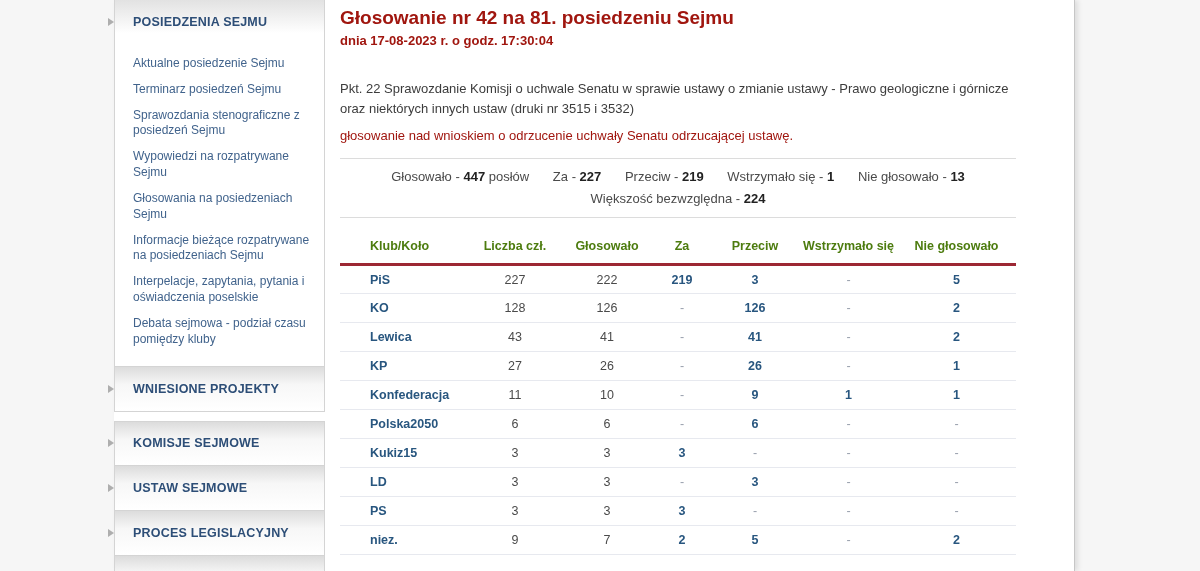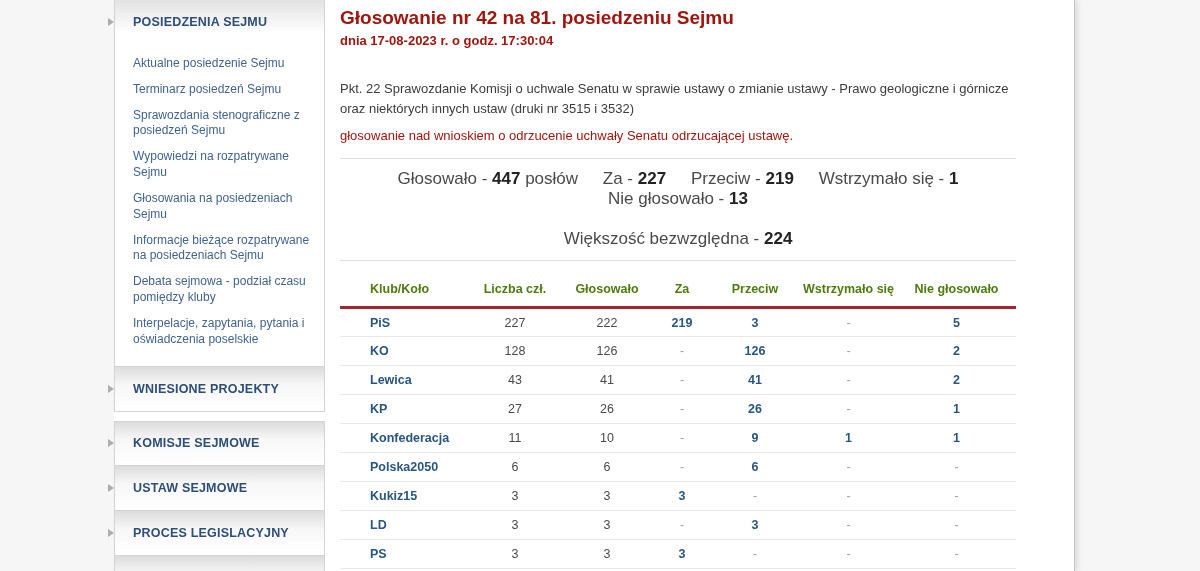--- a/index.html
+++ b/index.html
@@ -34,24 +34,24 @@
 
   
   .main { position:absolute; left:226px; top:0; width:676px; padding-top:6px; }
   .title { font-size:19px; font-weight:bold; color:#a0160f; line-height:23px; }
   .subtitle { margin-top:4px; font-size:13px; font-weight:bold; color:#a0160f; }
   .desc { margin-top:31px; font-size:13px; color:#3c3c3c; line-height:20px; }
   .vote-subject { margin-top:8px; font-size:13px; color:#a0160f; line-height:18px; }
 
   .divider { border-top:1px solid #dcdcdc; margin-top:13px; }
 
-  .summary { text-align:center; padding:10px 0 11px 0; font-size:17px; color:#4a4a4a; }
+  .summary { text-align:center; padding:10px 0 11px 0; font-size:13px; color:#4a4a4a; }
   .summary b { color:#222; }
   .sum-part { margin:0 10px; white-space:nowrap; }
-  .sum-line2 { margin-top:20px; }
+  .sum-line2 { margin-top:7px; }
 
   table { border-collapse:collapse; table-layout:fixed; width:676px; margin-top:12px; }
   thead th { font-size:12.5px; font-weight:bold; color:#4d7c0f;
     padding:9px 3px 10px 3px; text-align:center; border-bottom:3px solid #9c2733; }
   thead th.club-h { text-align:left; padding-left:30px; }
   tbody td { height:29px; font-size:12.5px; text-align:center; color:#4a4a4a;
     border-bottom:1px solid #e7e9ef; }
   td.club { text-align:left; padding-left:30px; font-weight:bold; color:#28567f; cursor:pointer; }
   td.v { font-weight:bold; color:#28567f; cursor:pointer; }
   td.v.dash { font-weight:normal; color:#98a0ad; cursor:default; }
@@ -68,22 +68,22 @@
         <span class="arrow arrow-hdr"></span>
         <span>POSIEDZENIA SEJMU</span>
       </div>
       <div class="side-links">
         <div class="side-link">Aktualne posiedzenie Sejmu</div>
         <div class="side-link">Terminarz posiedzeń Sejmu</div>
         <div class="side-link">Sprawozdania stenograficzne z posiedzeń Sejmu</div>
         <div class="side-link">Wypowiedzi na rozpatrywane Sejmu</div>
         <div class="side-link">Głosowania na posiedzeniach Sejmu</div>
         <div class="side-link">Informacje bieżące rozpatrywane na posiedzeniach Sejmu</div>
+        <div class="side-link">Interpelacje, zapytania, pytania i oświadczenia poselskie</div>
         <div class="side-link">Debata sejmowa - podział czasu pomiędzy kluby</div>
-        <div class="side-link">Interpelacje, zapytania, pytania i oświadczenia poselskie</div>
       </div>
     </div>
 
     <div class="acc-item">
       <span class="arrow"></span>
       <span>WNIESIONE PROJEKTY</span>
     </div>
     <div class="acc-item first">
       <span class="arrow"></span>
       <span>KOMISJE SEJMOWE</span>

